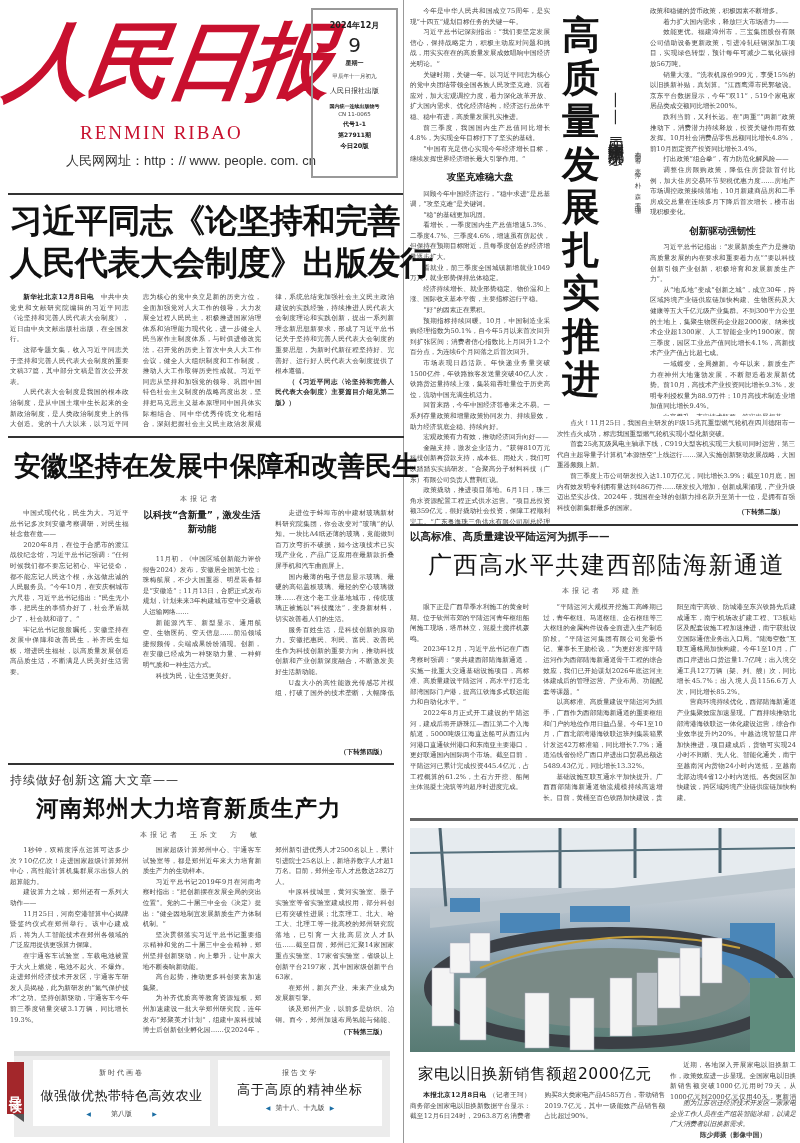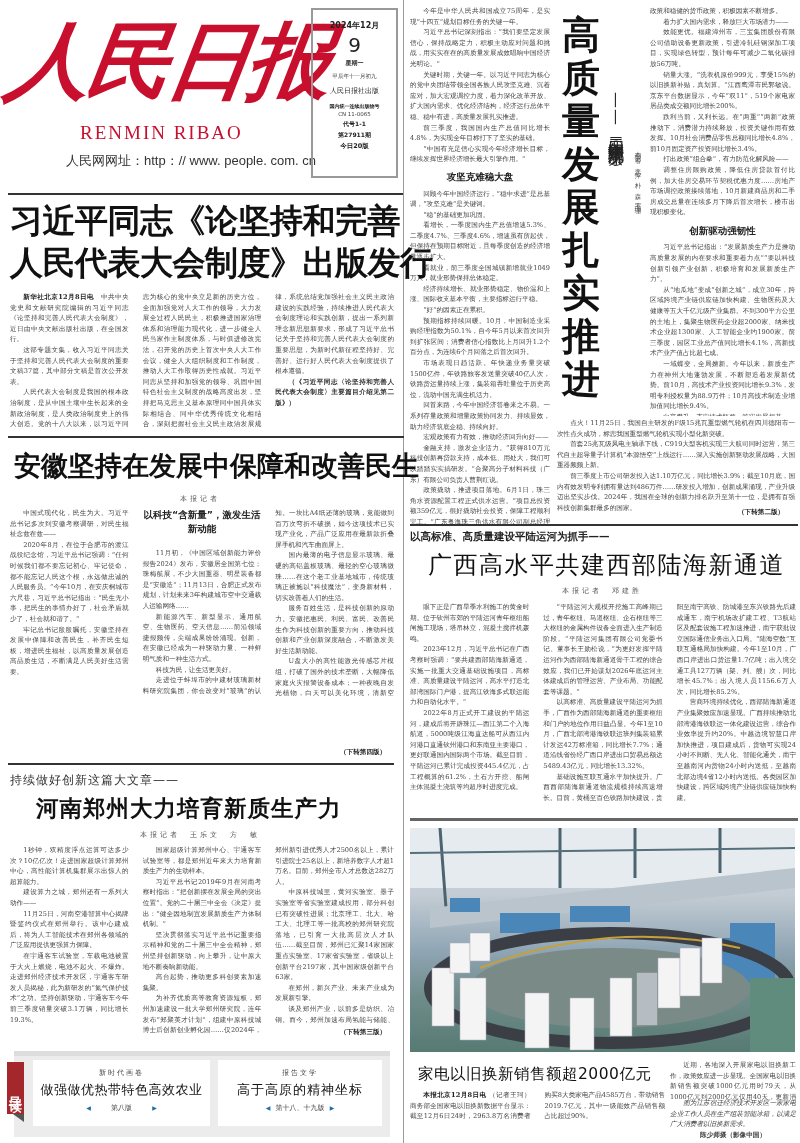--- a/index.html
+++ b/index.html
@@ -109,21 +109,21 @@
   <p style="font-weight:bold;color:#333;">（《习近平同志〈论坚持和完善人民代表大会制度〉主要篇目介绍见第二版》）</p>
 </div>
 <div class="rule" style="left:8px;top:436px;width:396px;height:2px;"></div>
 
 <div class="abs" style="left:14px;top:448px;width:380px;font-family:'DejaVu Serif',serif;font-weight:bold;font-size:27px;line-height:36px;color:#111;white-space:nowrap;text-align:right;">安徽坚持在发展中保障和改善民生</div>
 <div class="abs byline" style="left:0;top:494px;width:400px;">本报记者</div>
 <div class="col para" style="left:10px;top:508px;width:384px;height:192px;column-count:3;column-gap:14px;">
   <p>中国式现代化，民生为大。习近平总书记多次到安徽考察调研，对民生福祉念兹在兹——</p>
   <p>2020年8月，在位于合肥市的渡江战役纪念馆，习近平总书记强调：“任何时候我们都不要忘记初心、牢记使命，都不能忘记人民这个根，永远做忠诚的人民服务员。”今年10月，在安庆桐城市六尺巷，习近平总书记指出：“民生无小事，把民生的事情办好了，社会矛盾就少了，社会就和谐了。”</p>
   <p>牢记总书记殷殷嘱托，安徽坚持在发展中保障和改善民生，补齐民生短板，增进民生福祉，以高质量发展创造高品质生活，不断满足人民美好生活需要。</p>
-  <div style="font-family:'DejaVu Sans',sans-serif;font-weight:bold;font-size:9.5px;line-height:14px;color:#222;margin:6px 0 12px;text-align:center;">以科技“含新量”，激发生活新动能</div>
+  <div style="font-family:'DejaVu Sans',sans-serif;font-weight:bold;font-size:9.5px;line-height:14px;color:#222;margin:6px 0 18px;text-align:center;">以科技“含新量”，激发生活新动能</div>
   <p>11月初，《中国区域创新能力评价报告2024》发布，安徽居全国第七位；珠梅航展，不少大国重器、明星装备都是“安徽造”；11月13日，合肥正式发布规划，计划未来3年构建城市空中交通载人运输网络……</p>
   <p>新能源汽车、新型显示、通用航空、生物医药、空天信息……前沿领域捷报频传，尖端成果纷纷涌现。创新，在安徽已经成为一种驱动力量、一种鲜明气质和一种生活方式。</p>
   <p>科技为民，让生活更美好。</p>
   <p>走进位于蚌埠市的中建材玻璃新材料研究院集团，你会改变对“玻璃”的认知。一块比A4纸还薄的玻璃，竟能做到百万次弯折不破损，如今这项技术已实现产业化，产品广泛应用在最新款折叠屏手机和汽车曲面屏上。</p>
   <p>国内最薄的电子信息显示玻璃、最硬的高铝盖板玻璃、最轻的空心玻璃微珠……在这个老工业基地城市，传统玻璃正被施以“科技魔法”，变身新材料，切实改善着人们的生活。</p>
   <p>服务百姓生活，是科技创新的原动力。安徽把惠民、利民、富民、改善民生作为科技创新的重要方向，推动科技创新和产业创新深度融合，不断激发美好生活新动能。</p>
   <p>U盘大小的高性能激光传感芯片模组，打破了国外的技术垄断，大幅降低家庭火灾报警设备成本；一种夜晚自发光植物，白天可以美化环境，清新空气，晚上则会像萤火虫一样发光，化身天然的小夜灯……“皖字号”科技创新成果，向民生领域渗透，成为发展新质生产力的重要方向。</p>
 
 </div>
 <div class="abs more" style="left:340px;top:748px;">（下转第四版）</div>
@@ -152,21 +152,21 @@
 <div class="abs" style="left:14px;top:1051px;width:376px;height:86px;background:#ececec;">
   <div class="abs" style="left:0;top:0;width:376px;height:5px;background:#ddd;"></div>
 </div>
 <div class="abs" style="left:7px;top:1062px;width:17px;height:52px;background:#a3272b;color:#fff;font-family:'DejaVu Sans',sans-serif;font-weight:bold;font-size:13px;line-height:17px;text-align:center;writing-mode:vertical-rl;letter-spacing:3px;padding-top:2px;box-sizing:border-box;">
   <span>导读</span>
 </div>
 <div class="abs" style="left:13px;top:1114px;width:0;height:0;border-left:11px solid transparent;border-top:8px solid #555;"></div>
 
 <div class="abs" style="left:33px;top:1060px;width:177px;height:66px;background:#fff;text-align:center;">
   <div style="font-size:7px;color:#444;margin-top:8px;letter-spacing:2px;">新时代画卷</div>
-  <div class="hl" style="font-size:13px;margin-top:3px;font-weight:normal;color:#111;letter-spacing:0.5px;">做强做优热带特色高效农业</div>
+  <div class="hl" style="font-size:13px;margin-top:9px;font-weight:normal;color:#111;letter-spacing:0.5px;">做强做优热带特色高效农业</div>
   <div style="font-size:7px;color:#444;margin-top:4px;">
     <span style="color:#1c6ea4;font-size:6px;">◀</span>
     <span style="margin:0 18px;">第八版</span>
     <span style="color:#1c6ea4;font-size:6px;">▶</span>
   </div>
 </div>
 <div class="abs" style="left:218px;top:1060px;width:164px;height:66px;background:#fff;text-align:center;">
   <div style="font-size:7px;color:#444;margin-top:8px;letter-spacing:2px;">报告文学</div>
   <div class="hl" style="font-size:13px;margin-top:3px;font-weight:normal;color:#111;letter-spacing:1px;">高于高原的精神坐标</div>
   <div style="font-size:7px;color:#444;margin-top:4px;">

